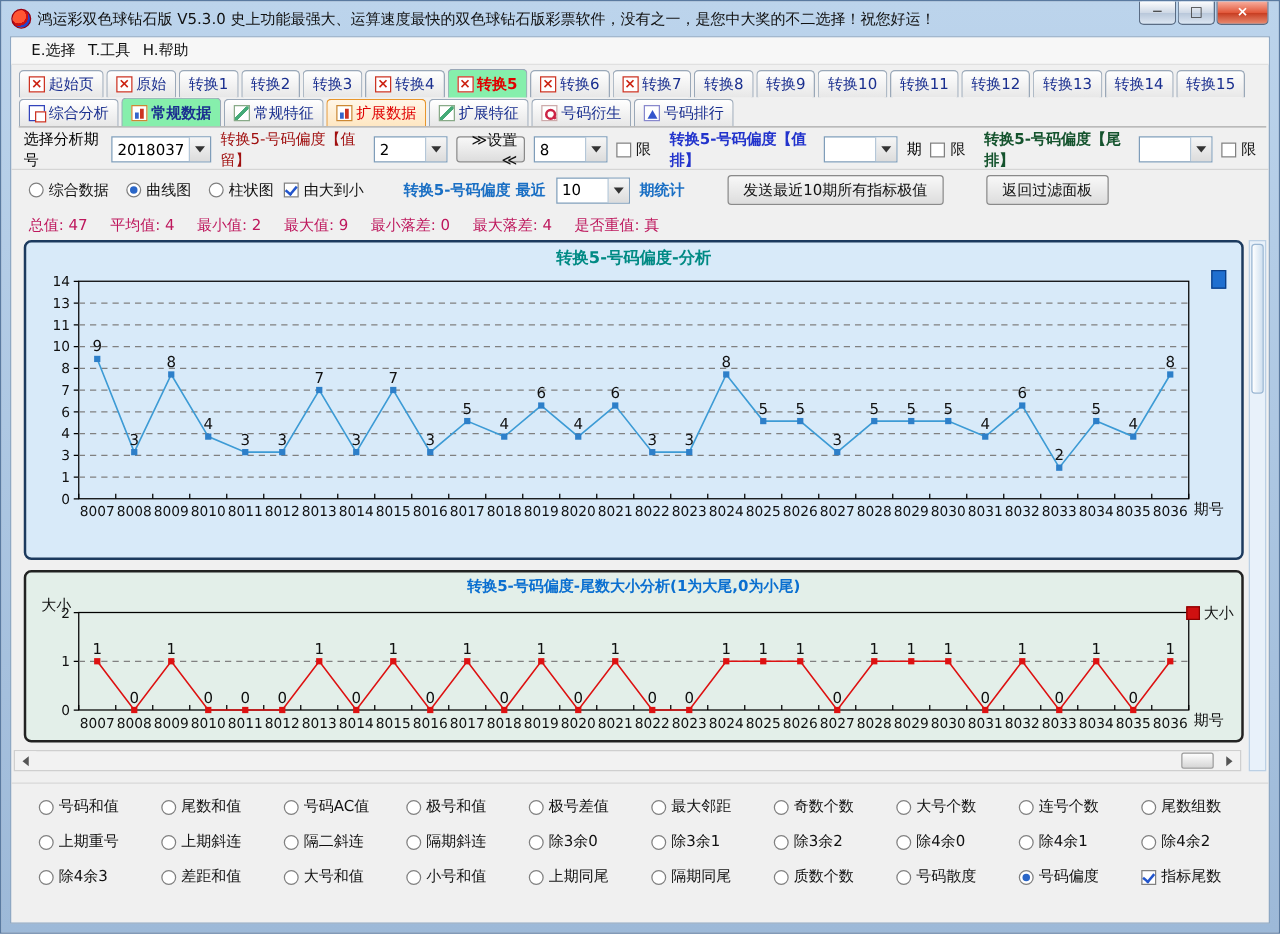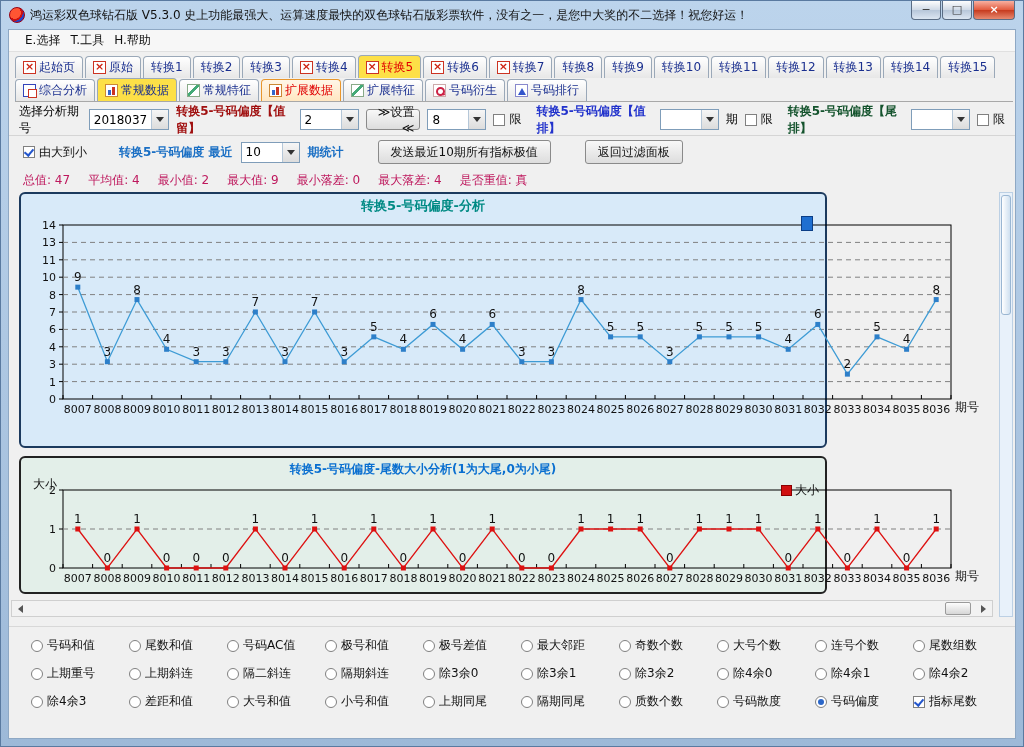--- a/index.html
+++ b/index.html
@@ -19,60 +19,60 @@
   .client { position:absolute; left:7px; right:7px; top:28px; bottom:7px; background:#f0f0f0; border:1px solid #8ea8c4; }
   .menubar { position:absolute; left:0; right:0; top:0; height:22px; background:#f7f7f7; border-bottom:1px solid #e0e0e0;
     display:flex; align-items:center; gap:10px; padding-left:16px; color:#111; }
   
   .tabrow { position:absolute; left:6px; right:2px; display:flex; align-items:flex-end; }
   .tabrow1 { top:25px; height:23px; }
   .tabrow2 { top:49px; height:23px; border-bottom:1px solid #a8a8a8; right:2px; }
   .tab { display:inline-flex; align-items:center; gap:3px; height:22px; padding:0 7px; margin-right:2px;
     border:1px solid #9aa8b8; border-bottom:none; border-radius:4px 4px 0 0;
     background:linear-gradient(#ffffff,#e7e7e7); color:#1a2f8f; white-space:nowrap; cursor:default; }
-  .tab.selected { background:#fde047; height:23px; font-weight:normal; }
+  .tab.selected { background:#86efac; height:23px; font-weight:bold; }
   .tab.highlight { border-color:#e8962c; background:linear-gradient(#fff6e8,#ffe7c2); }
   
   .ic { width:13px; height:13px; display:inline-block; position:relative; background:#fff; border:1px solid #cc3322; flex:0 0 auto; }
   .ic.checked-flag-icon::before { content:"×"; position:absolute; left:0; right:0; top:-1px; text-align:center; color:#cc2211; font-size:11px; line-height:12px; font-weight:bold; }
   .ic.cascade-icon { border-color:#3344bb; }
   .ic.cascade-icon::before { content:""; position:absolute; left:4px; top:4px; width:7px; height:7px; border:1px solid #cc3322; background:#fff; }
   .ic.bar-chart-icon { border-color:#cc8833; }
   .ic.bar-chart-icon::before { content:""; position:absolute; left:2px; bottom:1px; width:3px; height:5px; background:#3366cc; }
   .ic.bar-chart-icon::after { content:""; position:absolute; left:6px; bottom:1px; width:3px; height:8px; background:#cc3322; }
   .ic.slash-icon { border-color:#88aa88; background:linear-gradient(135deg, #fff 40%, #44aa77 40%, #44aa77 58%, #fff 58%); }
   .ic.magnifier-icon { border-color:#ccaaaa; }
   .ic.magnifier-icon::before { content:""; position:absolute; left:2px; top:2px; width:5px; height:5px; border:2px solid #cc2244; border-radius:50%; }
   .ic.magnifier-icon::after { content:""; position:absolute; left:8px; top:8px; width:3px; height:2px; background:#cc2244; transform:rotate(45deg); }
   .ic.rank-icon { border-color:#8888cc; }
   .ic.rank-icon::before { content:""; position:absolute; left:2px; top:3px; border-left:4px solid transparent; border-right:4px solid transparent; border-bottom:7px solid #3355cc; }
   
   .ctrl1 { position:absolute; left:0; right:0; top:74px; height:32px; display:flex; align-items:center; gap:7px; padding:0 10px; border-bottom:1px solid #d5d5d5; }
   .ctrl2 { position:absolute; left:0; right:0; top:108px; height:28px; display:flex; align-items:center; gap:8px; padding:0 14px; }
   .statsrow { position:absolute; left:0; right:0; top:140px; height:20px; display:flex; align-items:center; gap:18px; padding:0 14px; color:#be185d; }
-  .lbl-darkred { color:#a01010; font-weight:bold; }
+  .lbl-darkred { color:#a01010; font-weight:normal; }
   .lbl-blue { color:#2233cc; font-weight:bold; }
   .lbl-orange { color:#14532d; font-weight:bold; }
   .lbl-steel { color:#1a6fc4; font-weight:bold; }
   
   .dd { display:inline-flex; height:21px; border:1px solid #7f9db9; background:#fff; align-items:center; }
   .dd .val { padding:0 4px; min-width:40px; }
   .dd .arrowbtn { width:17px; height:19px; background:linear-gradient(#f6f6f6,#dcdcdc); border-left:1px solid #b5c7d8; display:flex; align-items:center; justify-content:center; }
   .tri-down { width:0; height:0; border-left:4px solid transparent; border-right:4px solid transparent; border-top:5px solid #333; }
   
   .btn { height:24px; padding:0 12px; border:1px solid #8a8a8a; border-radius:3px; background:linear-gradient(#f8f8f8,#dddddd); display:inline-flex; align-items:center; color:#111;text-align:right; }
   .btn.small { height:21px; padding:0 5px; }
   
   .rb { width:12px; height:12px; border:1px solid #808080; border-radius:50%; background:#fff; position:relative; display:inline-block; flex:0 0 auto; }
   .rb.sel::after { content:""; position:absolute; left:2px; top:2px; width:6px; height:6px; border-radius:50%; background:#2a66c8; }
   .cb { width:12px; height:12px; border:1px solid #808080; background:#fff; position:relative; display:inline-block; flex:0 0 auto; }
   .cb.checked::after { content:""; position:absolute; left:2px; top:0; width:4px; height:7px; border-right:2px solid #2255cc; border-bottom:2px solid #2255cc; transform:rotate(40deg); }
   .opt { display:inline-flex; align-items:center; gap:4px; white-space:nowrap; color:#111; }
   
-  .panel { position:absolute; left:10px; width:808px; border-radius:6px; }
+  .panel { position:absolute; left:10px; width:976px; border-radius:6px; }
   .panel1 { top:162px; height:256px; background:#d8eaf9; border:2px solid #1c3a5e; }
   .panel2 { top:426px; height:138px; background:#e3efe9; border:2px solid #222; }
   .chart-title { text-align:center; padding-top:3px; font-size:13px; font-weight:bold; }
   .chart-title.t1 { color:#008a84; }
   .chart-title.t2 { color:#0a6fd0; font-size:12px; }
   .legend1 { position:absolute; right:12px; top:22px; width:12px; height:15px; background:#1f6fd0; border:1px solid #0b3e86; }
   .legend2 { position:absolute; right:6px; top:24px; display:flex; align-items:center; gap:3px; color:#111; }
   .legend2 .sq { width:11px; height:11px; background:#d01010; border:1px solid #8a0000; }
   .ylab2 { position:absolute; left:12px; top:18px; color:#111; }
   svg text { font-family:"DejaVu Sans", sans-serif; }
@@ -250,20 +250,34 @@
             <span class="tri-down"></span>
           </span>
       </span>
       <span class="opt">
         <span class="cb"></span>
         <span>限</span>
       </span>
     </div>
 
     <div class="ctrl2">
+      <span id="view-radios" style="display:inline-flex;gap:14px">
+          <span class="opt">
+            <span class="rb"></span>
+            <span>综合数据</span>
+          </span>
+          <span class="opt">
+            <span class="rb sel"></span>
+            <span>曲线图</span>
+          </span>
+          <span class="opt">
+            <span class="rb"></span>
+            <span>柱状图</span>
+          </span>
+        </span>
       <span class="opt">
         <span class="cb checked"></span>
         <span>由大到小</span>
       </span>
       <span class="lbl-steel" style="margin-left:24px">转换5-号码偏度 最近</span>
       <span class="dd">
         <span class="val">10</span>
         <span class="arrowbtn">
             <span class="tri-down"></span>
           </span>

